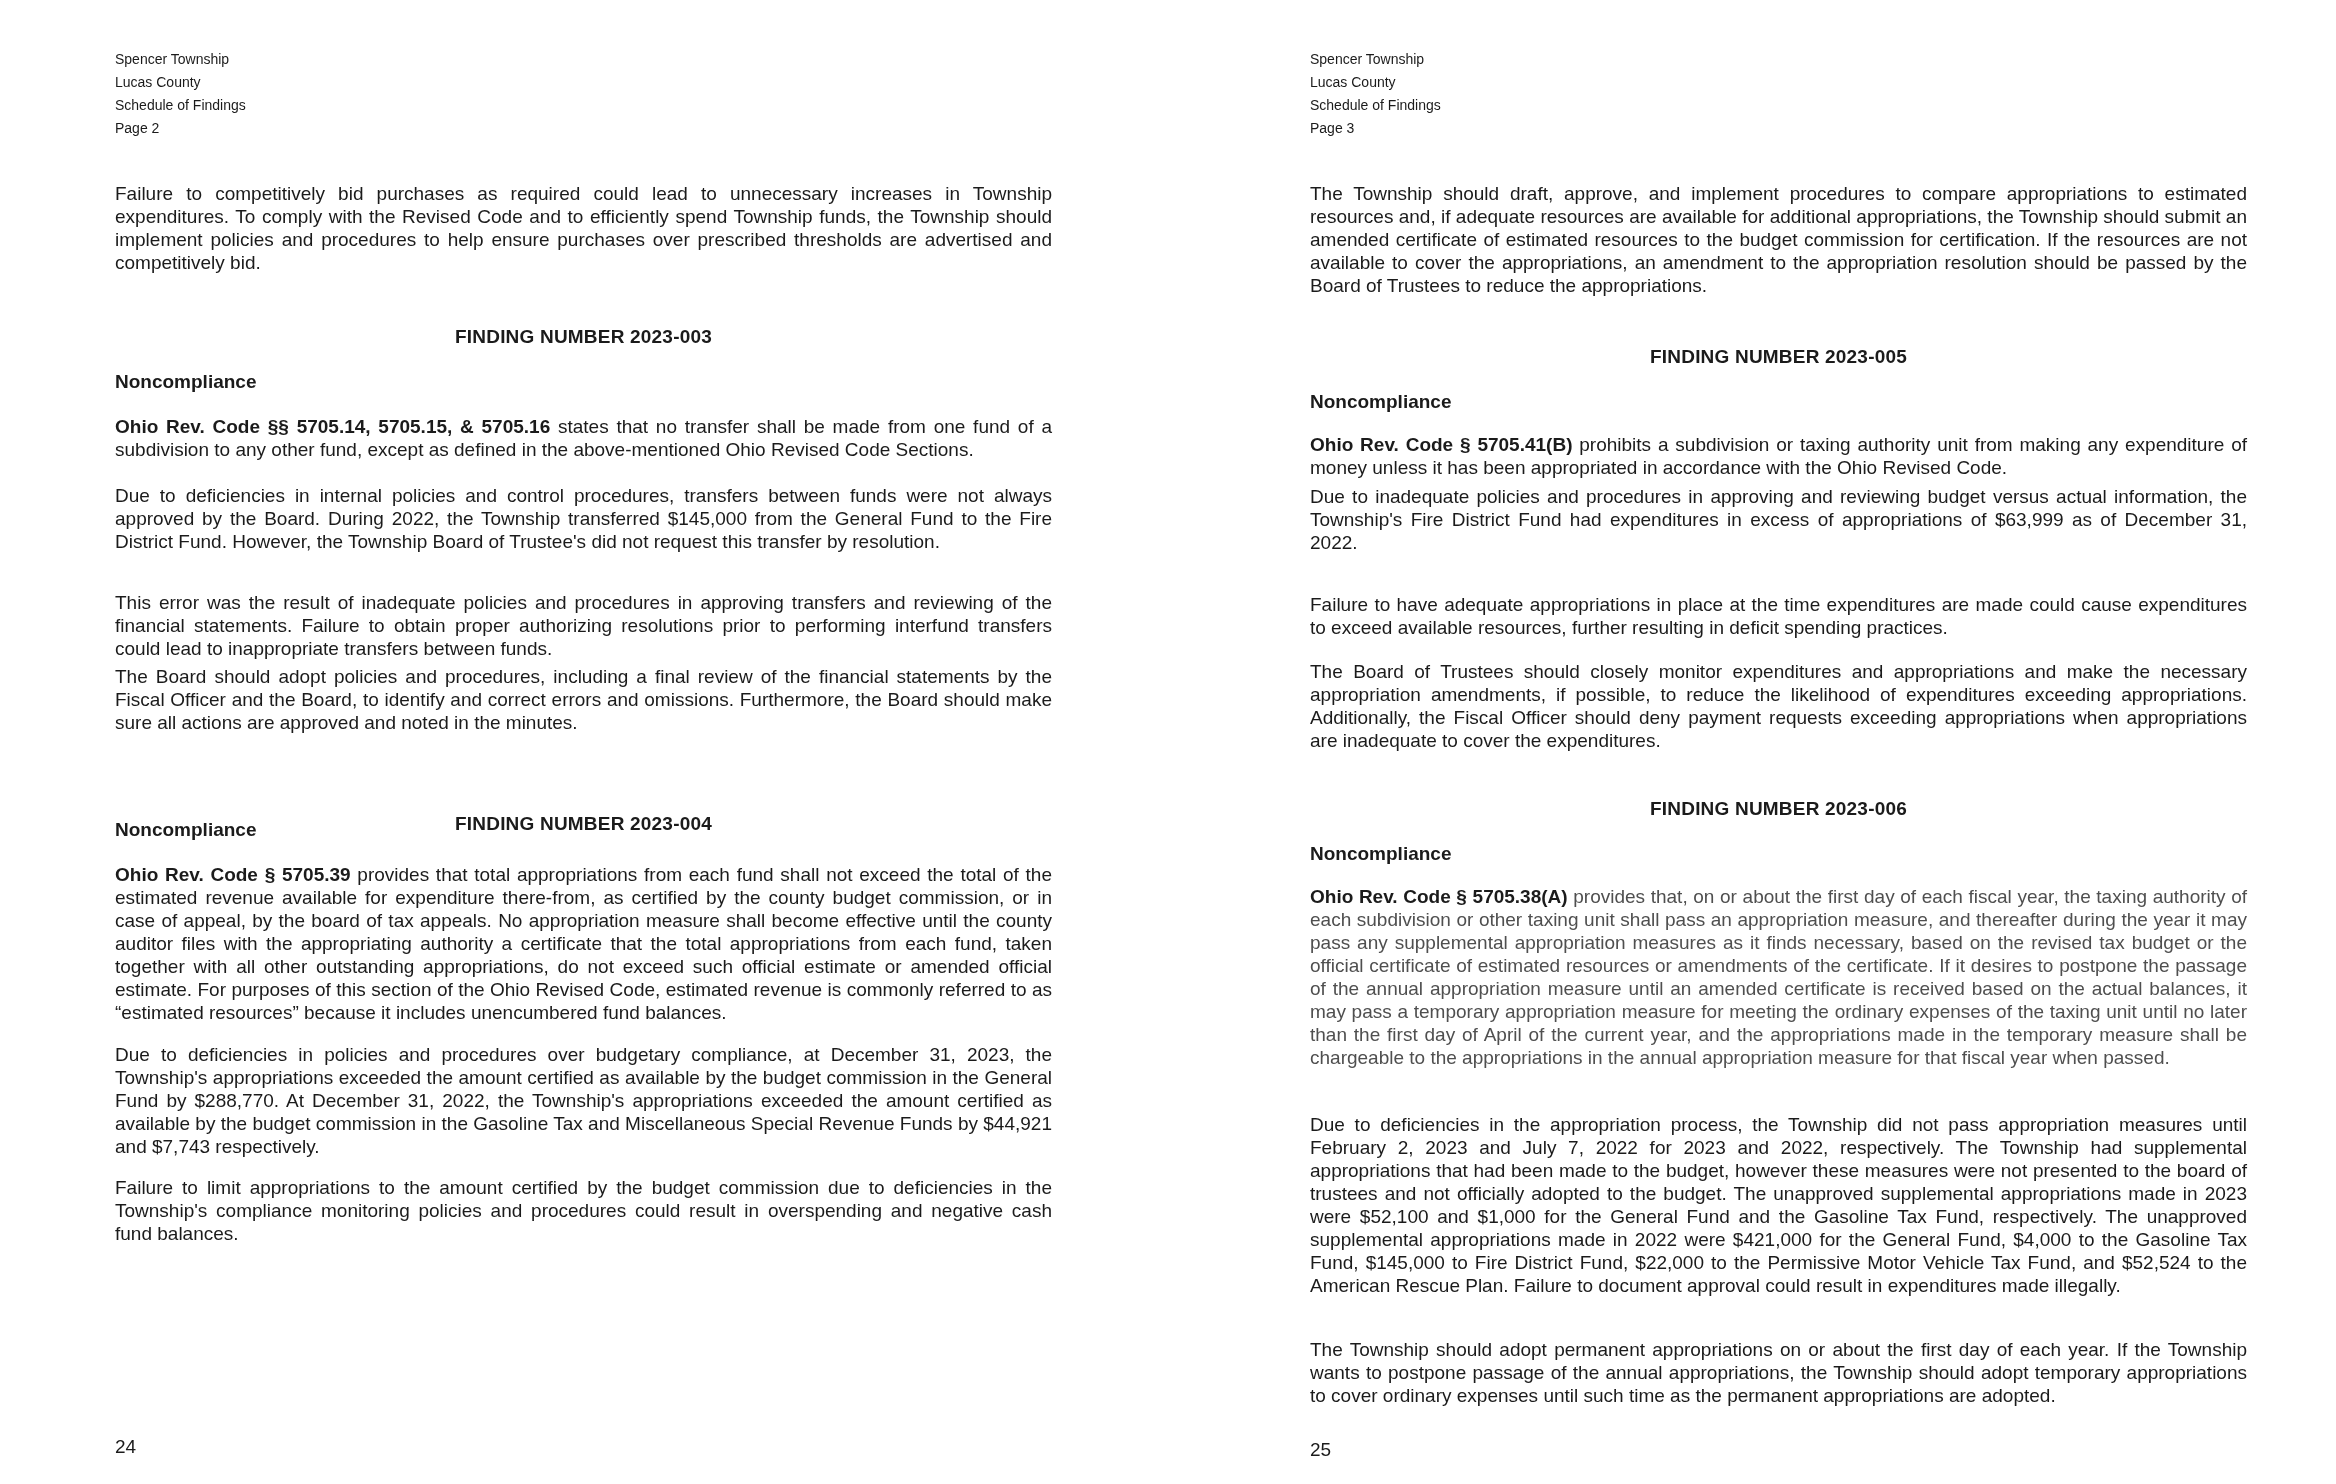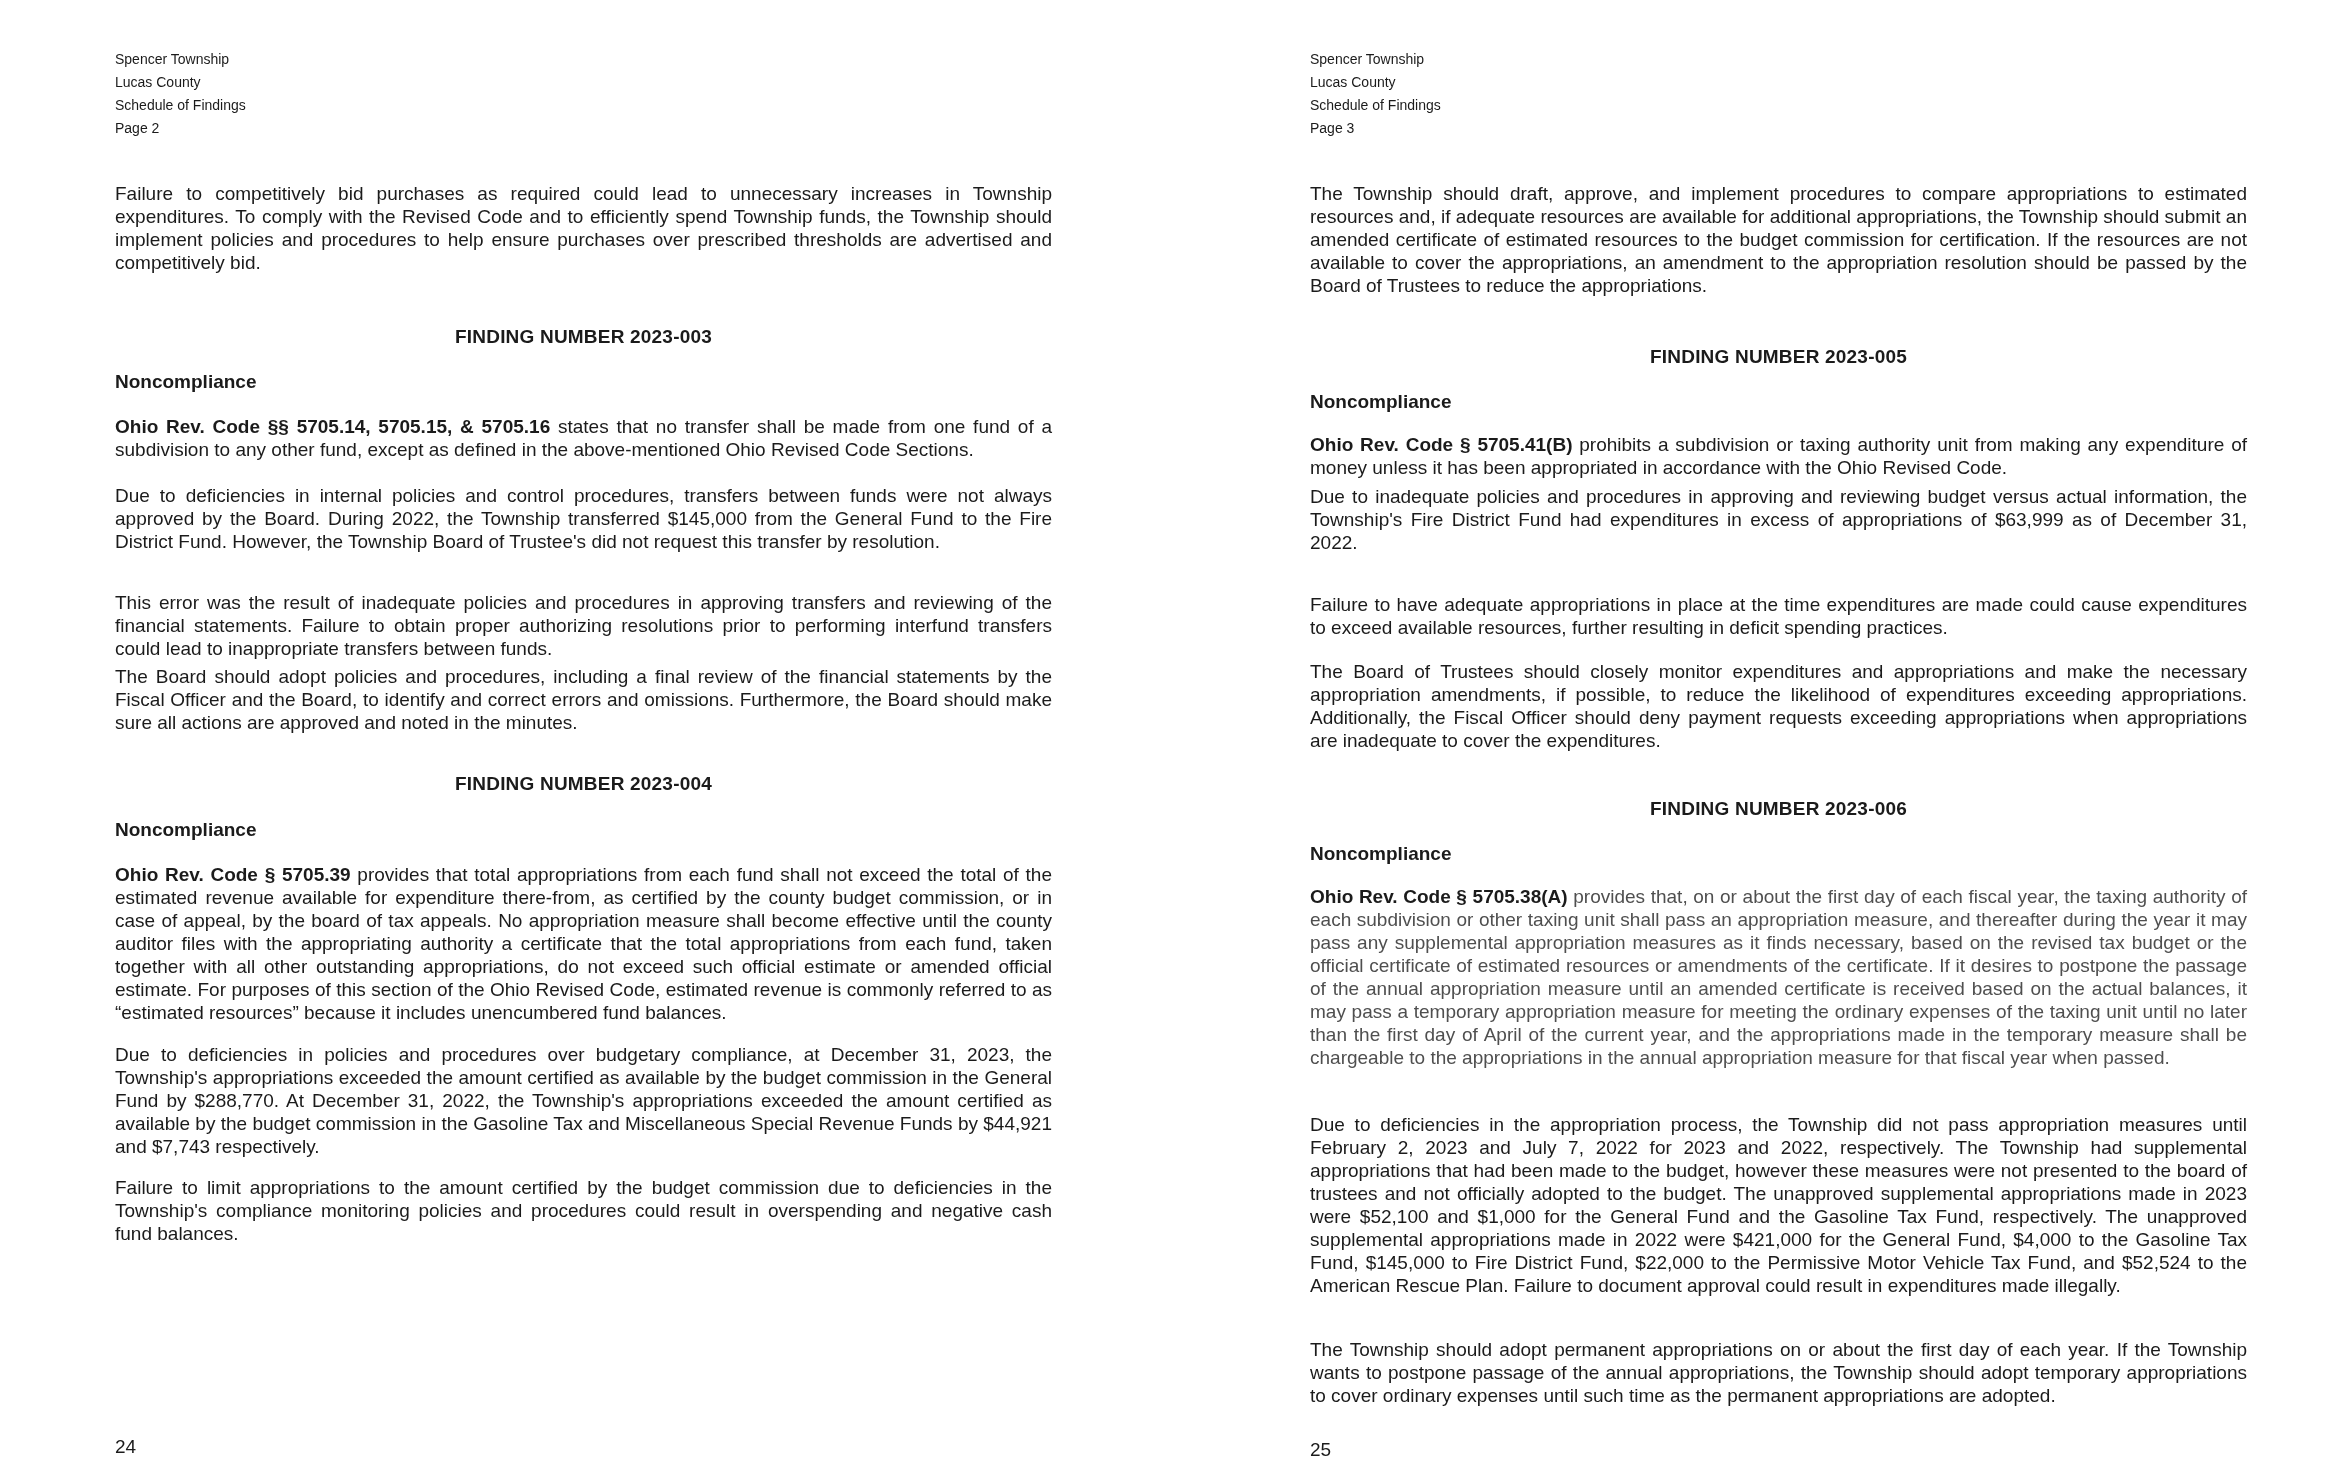--- a/index.html
+++ b/index.html
@@ -73,21 +73,21 @@
     <div class="blk finding-heading" style="top:325px;">FINDING NUMBER 2023-003</div>
     <div class="blk type-label" style="top:370px;">Noncompliance</div>
 
     <div class="blk para" style="top:415px;">
       <span class="lead">Ohio Rev. Code §§ 5705.14, 5705.15, &amp; 5705.16</span><span> states that no transfer shall be made from one fund of a subdivision to any other fund, except as defined in the above-mentioned Ohio Revised Code Sections.</span>
     </div>
     <div class="blk para" style="top:484px;">Due to deficiencies in internal policies and control procedures, transfers between funds were not always approved by the Board. During 2022, the Township transferred $145,000 from the General Fund to the Fire District Fund. However, the Township Board of Trustee's did not request this transfer by resolution.</div>
     <div class="blk para" style="top:591px;">This error was the result of inadequate policies and procedures in approving transfers and reviewing of the financial statements.  Failure to obtain proper authorizing resolutions prior to performing interfund transfers could lead to inappropriate transfers between funds.</div>
     <div class="blk para" style="top:665px;">The Board should adopt policies and procedures, including a final review of the financial statements by the Fiscal Officer and the Board, to identify and correct errors and omissions. Furthermore, the Board should make sure all actions are approved and noted in the minutes.</div>
 
-    <div class="blk finding-heading" style="top:772px;text-align:center;">FINDING NUMBER 2023-004</div>
+    <div class="blk finding-heading" style="top:812px;text-align:center;">FINDING NUMBER 2023-004</div>
     <div class="blk type-label" style="top:818px;">Noncompliance</div>
 
     <div class="blk para" style="top:863px;">
       <span class="lead">Ohio Rev. Code § 5705.39</span><span> provides that total appropriations from each fund shall not exceed the total of the estimated revenue available for expenditure there-from, as certified by the county budget commission, or in case of appeal, by the board of tax appeals. No appropriation measure shall become effective until the county auditor files with the appropriating authority a certificate that the total appropriations from each fund, taken together with all other outstanding appropriations, do not exceed such official estimate or amended official estimate. For purposes of this section of the Ohio Revised Code, estimated revenue is commonly referred to as “estimated resources” because it includes unencumbered fund balances.</span>
     </div>
     <div class="blk para" style="top:1043px;">Due to deficiencies in policies and procedures over budgetary compliance, at December 31, 2023, the Township's appropriations exceeded the amount certified as available by the budget commission in the General Fund by $288,770.  At December 31, 2022, the Township's appropriations exceeded the amount certified as available by the budget commission in the Gasoline Tax and Miscellaneous Special Revenue Funds by $44,921 and $7,743 respectively.</div>
     <div class="blk para" style="top:1176px;">Failure to limit appropriations to the amount certified by the budget commission due to deficiencies in the Township's compliance monitoring policies and procedures could result in overspending and negative cash fund balances.</div>
 
     <div class="blk page-number" style="top:1435px;">24</div>
   </div>

